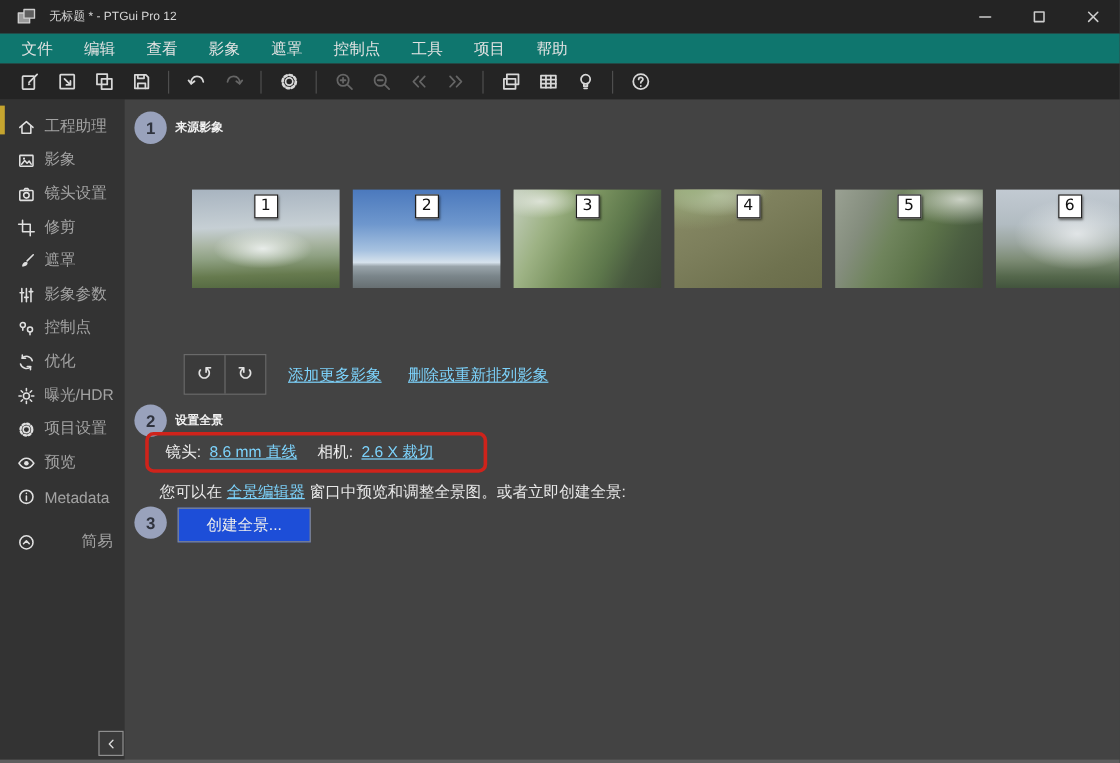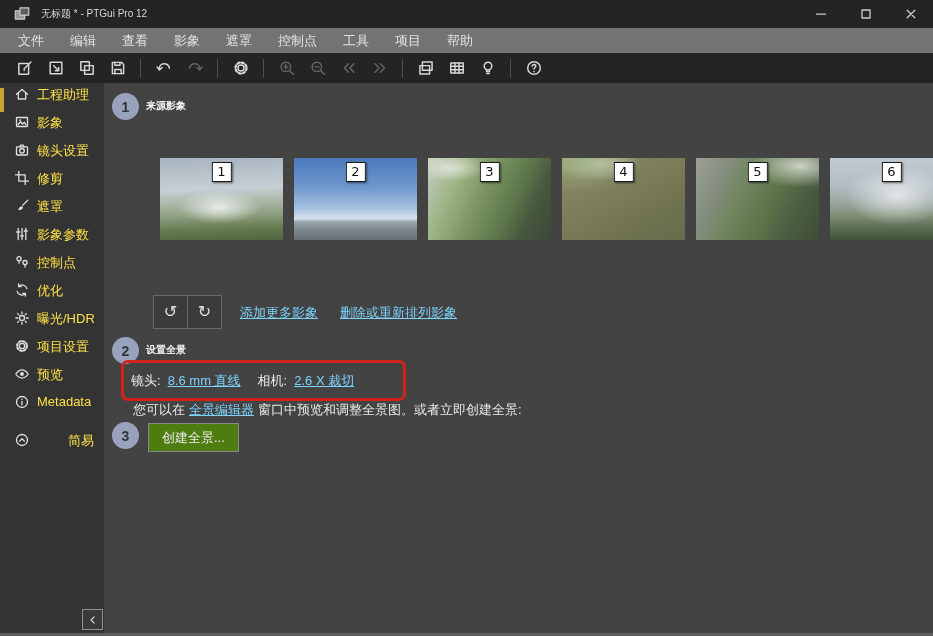--- a/index.html
+++ b/index.html
@@ -10,30 +10,30 @@
     -webkit-font-smoothing:antialiased;
   }
   .icon{display:inline-flex;align-items:center;justify-content:center;color:inherit;}
   
   .titlebar{position:absolute;top:0;left:0;right:0;height:28px;background:#242424;display:flex;align-items:center;}
   .app-icon{margin-left:13px;color:#bdbdbd;}
   .title-text{margin-left:10px;font-size:10px;color:#d6d6d6;}
   .win-controls{margin-left:auto;display:flex;height:28px;}
   .win-btn{width:45px;height:28px;display:flex;align-items:center;justify-content:center;color:#cccccc;}
   
-  .menubar{position:absolute;top:28px;left:0;right:0;height:25px;background:#737373;display:flex;align-items:center;padding-left:5px;}
+  .menubar{position:absolute;top:28px;left:0;right:0;height:25px;background:#0f766e;display:flex;align-items:center;padding-left:5px;}
   .menu-item{padding:0 13px;font-size:13px;color:#e2e2e2;line-height:25px;cursor:default;}
   
   .toolbar{position:absolute;top:53px;left:0;right:0;height:30px;background:#242424;display:flex;align-items:center;padding-left:9px;}
   .tb-btn{width:31px;height:26px;display:flex;align-items:center;justify-content:center;color:#d8d8d8;}
   .tb-btn.disabled{color:#656565;}
   .tb-sep{width:1px;height:19px;background:#4e4e4e;margin:0 7px;}
   
   .sidebar{position:absolute;top:83px;left:0;width:104px;bottom:0;background:#333333;padding-top:3px;box-sizing:border-box;}
-  .side-item{height:28px;display:flex;align-items:flex-start;padding-left:13px;gap:7px;color:#fde047;font-size:13px;position:relative;cursor:default;white-space:nowrap;}
+  .side-item{height:28px;display:flex;align-items:flex-end;padding-left:13px;gap:7px;color:#a3a3a3;font-size:13px;position:relative;cursor:default;white-space:nowrap;}
   .side-item .icon{width:17px;flex:0 0 17px;color:#e0e0e0;}
   .side-item.active::before{content:'';position:absolute;left:0;top:2px;bottom:2px;width:4px;background:#c6a52f;}
   .side-item.simple{margin-top:10px;gap:38px;}
   .collapse-btn{position:absolute;left:82px;bottom:6px;width:21px;height:21px;background:#3a3a3a;border:1px solid #8f8f8f;box-sizing:border-box;display:flex;align-items:center;justify-content:center;color:#dcdcdc;}
   
   .main{position:absolute;left:104px;top:83px;right:0;bottom:0;background:#434343;overflow:hidden;}
   .step-circle{position:absolute;width:27px;height:27px;border-radius:50%;background:#99a2bc;color:#30343f;font-weight:bold;font-size:14px;display:flex;align-items:center;justify-content:center;}
   .sc1{left:8px;top:10px;} .sc2{left:8px;top:254px;} .sc3{left:8px;top:339px;}
   .step-title{position:absolute;font-weight:bold;font-size:10px;color:#f2f2f2;}
   .st1{left:42px;top:16px;} .st2{left:42px;top:260px;}
@@ -49,27 +49,27 @@
   .t6{background:radial-gradient(70px 40px at 55% 45%, rgba(235,238,240,.85), rgba(235,238,240,0) 75%),linear-gradient(180deg,#c2cad2 0%,#b2bcc2 35%,#9aa59e 55%,#7c8b74 72%,#55684c 88%,#42543d 100%);}
   
   .rotate-group{position:absolute;left:49px;top:212px;display:flex;border:1px solid #6a6a6a;background:#3b3b3b;}
   .rot-btn{width:33px;height:32px;display:flex;align-items:center;justify-content:center;color:#e2e2e2;}
   .rot-btn + .rot-btn{border-left:1px solid #6a6a6a;}
   .rot-btn .icon{font-size:17px;font-family:"DejaVu Sans",sans-serif;}
   .link{color:#7dd3fc;text-decoration:underline;font-size:13px;cursor:pointer;white-space:nowrap;}
   .add-link{position:absolute;left:136px;top:221px;}
   .del-link{position:absolute;left:236px;top:221px;}
   
-  .red-box{position:absolute;left:17px;top:277px;width:285px;height:41px;border:3px solid #cf231b;border-radius:7px;box-sizing:border-box;display:flex;align-items:center;padding-left:7px;}
+  .red-box{position:absolute;left:17px;top:277px;width:285px;height:34px;border:3px solid #cf231b;border-radius:7px;box-sizing:border-box;display:flex;align-items:center;padding-left:14px;}
   .lbl{font-size:13px;color:#ececec;margin-right:7px;white-space:nowrap;}
   .lbl.cam{margin-left:17px;}
   .note{position:absolute;left:29px;top:318px;font-size:13px;color:#e8e8e8;white-space:nowrap;}
   .note .link{margin:0 4px;text-decoration:underline;}
   
-  .create-btn{position:absolute;left:44px;top:340px;height:29px;padding:0 13px;background:#4d7c0f;border:1px solid #888888;color:#ececec;font-size:13px;font-family:"Liberation Sans","DejaVu Sans",sans-serif;cursor:pointer;}
+  .create-btn{position:absolute;left:44px;top:340px;height:29px;padding:0 23px;background:#1d4ed8;border:1px solid #888888;color:#ececec;font-size:13px;font-family:"Liberation Sans","DejaVu Sans",sans-serif;cursor:pointer;}
   .bottom-edge{position:absolute;left:0;right:0;bottom:0;height:3px;background:#5e5e5e;z-index:9;}
 </style>
 </head>
 <body>
 
 <div class="titlebar">
   <span class="icon app-icon">
       <span class="icon">
         <svg width="18" height="18" viewBox="0 0 16 16" fill="none" stroke="currentColor" stroke-width="1.3" stroke-linecap="round" stroke-linejoin="round">
           <rect x="2" y="5.2" width="8.4" height="7.3" fill="#9a9a9a" stroke="#cfcfcf" stroke-width="1"></rect>

